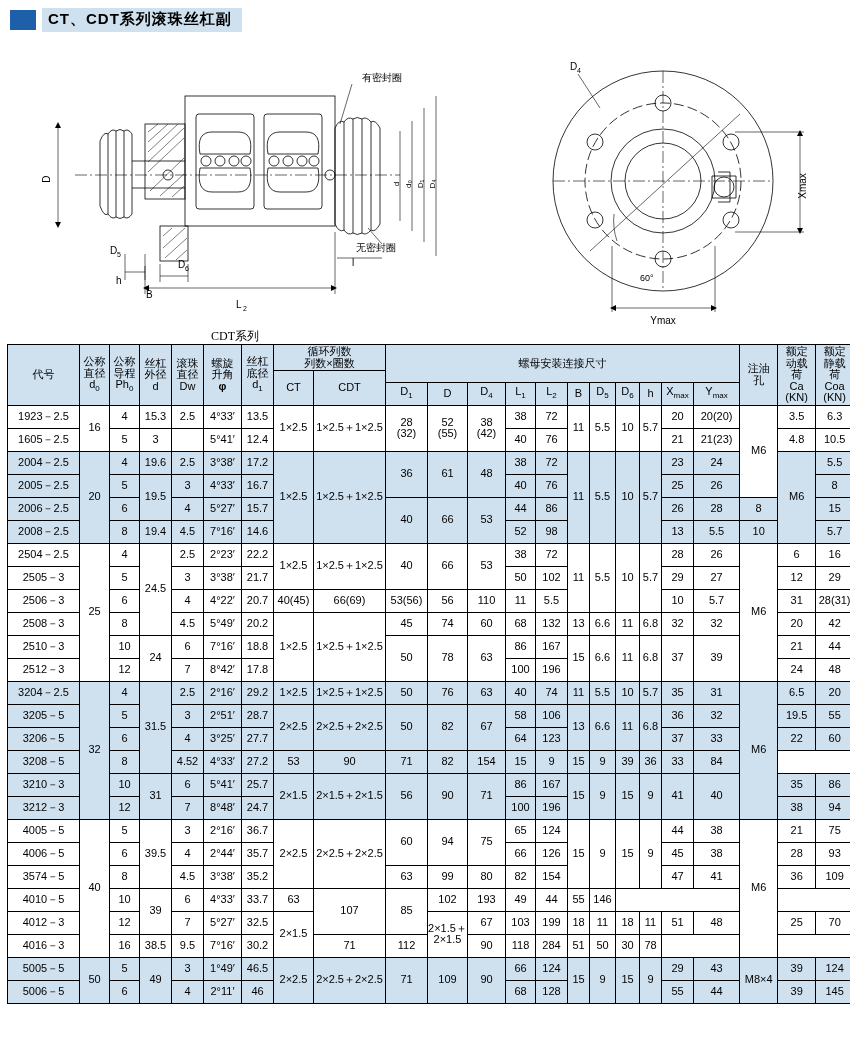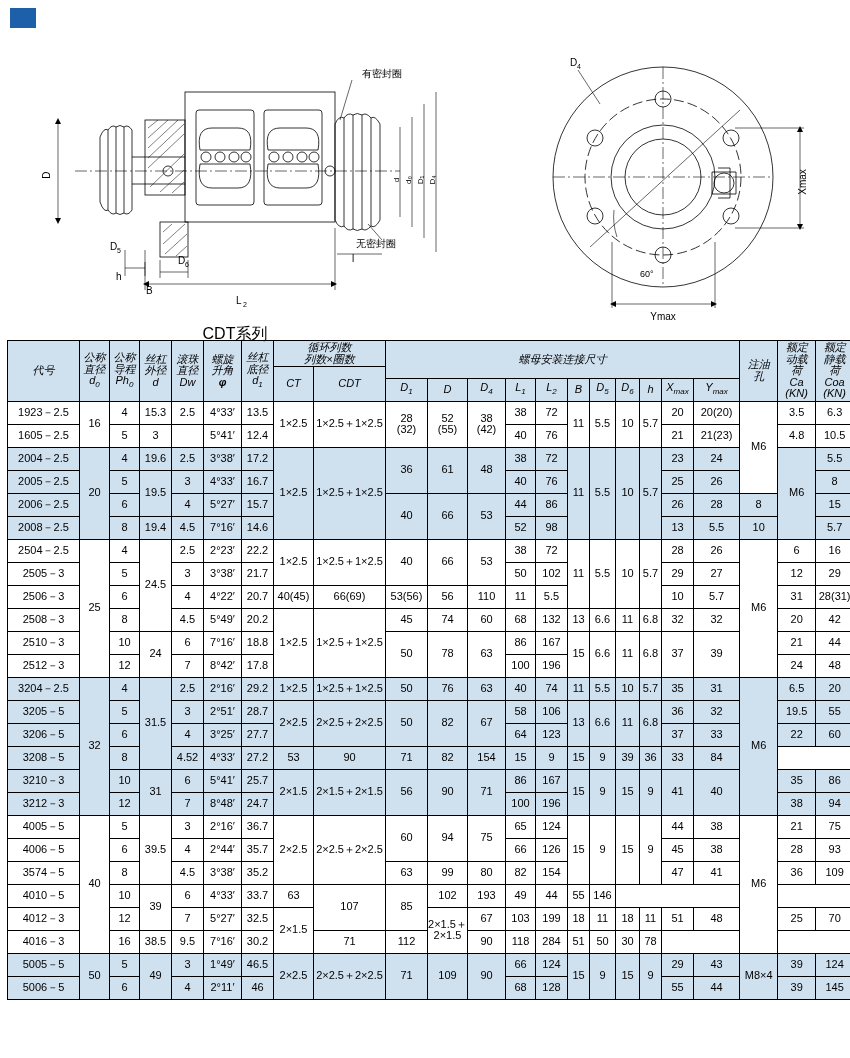--- a/index.html
+++ b/index.html
@@ -40,21 +40,22 @@
     width: 850px;
     height: 290px;
   }
   .drawing svg { position: absolute; top: 0; left: 0; }
   .caption {
     position: absolute;
     top: 292px;
     left: 0;
     width: 470px;
     text-align: center;
-    font-size: 16px;
+    font-size: 12px;
+    font-family: Liberation Serif, serif;
   }
 
   
   table.spec {
     border-collapse: collapse;
     width: 836px;
     margin: 18px 7px 0 7px;
     table-layout: fixed;
   }
   table.spec th, table.spec td {
@@ -64,31 +65,31 @@
     font-size: 11px;
     padding: 0;
     height: 23px;
     line-height: 1.05;
   }
   table.spec thead th {
     background: #cfe0ef;
     font-weight: normal;
     font-size: 11px;
     padding: 1px 0;
-    font-style: italic;
   }
   tr.band-a td { background: #ffffff; }
   tr.band-b td { background: #cfe0ef; }
   .sub { font-size: 8px; vertical-align: sub; }
 </style>
 </head>
 <body>
 
 <div class="header">
   <div class="header-swatch"></div>
+  <div class="header-title">CT、CDT系列滚珠丝杠副</div>
 </div>
 
 <div class="drawing">
 <svg width="850" height="292" viewBox="0 0 850 292" xmlns="http://www.w3.org/2000/svg">
   <g fill="none" stroke="#000" stroke-width="0.8">
 
     <rect x="185" y="60" width="150" height="130"></rect>
 
     <rect x="145" y="88" width="40" height="75"></rect>
     <rect x="160" y="190" width="28" height="35"></rect>

